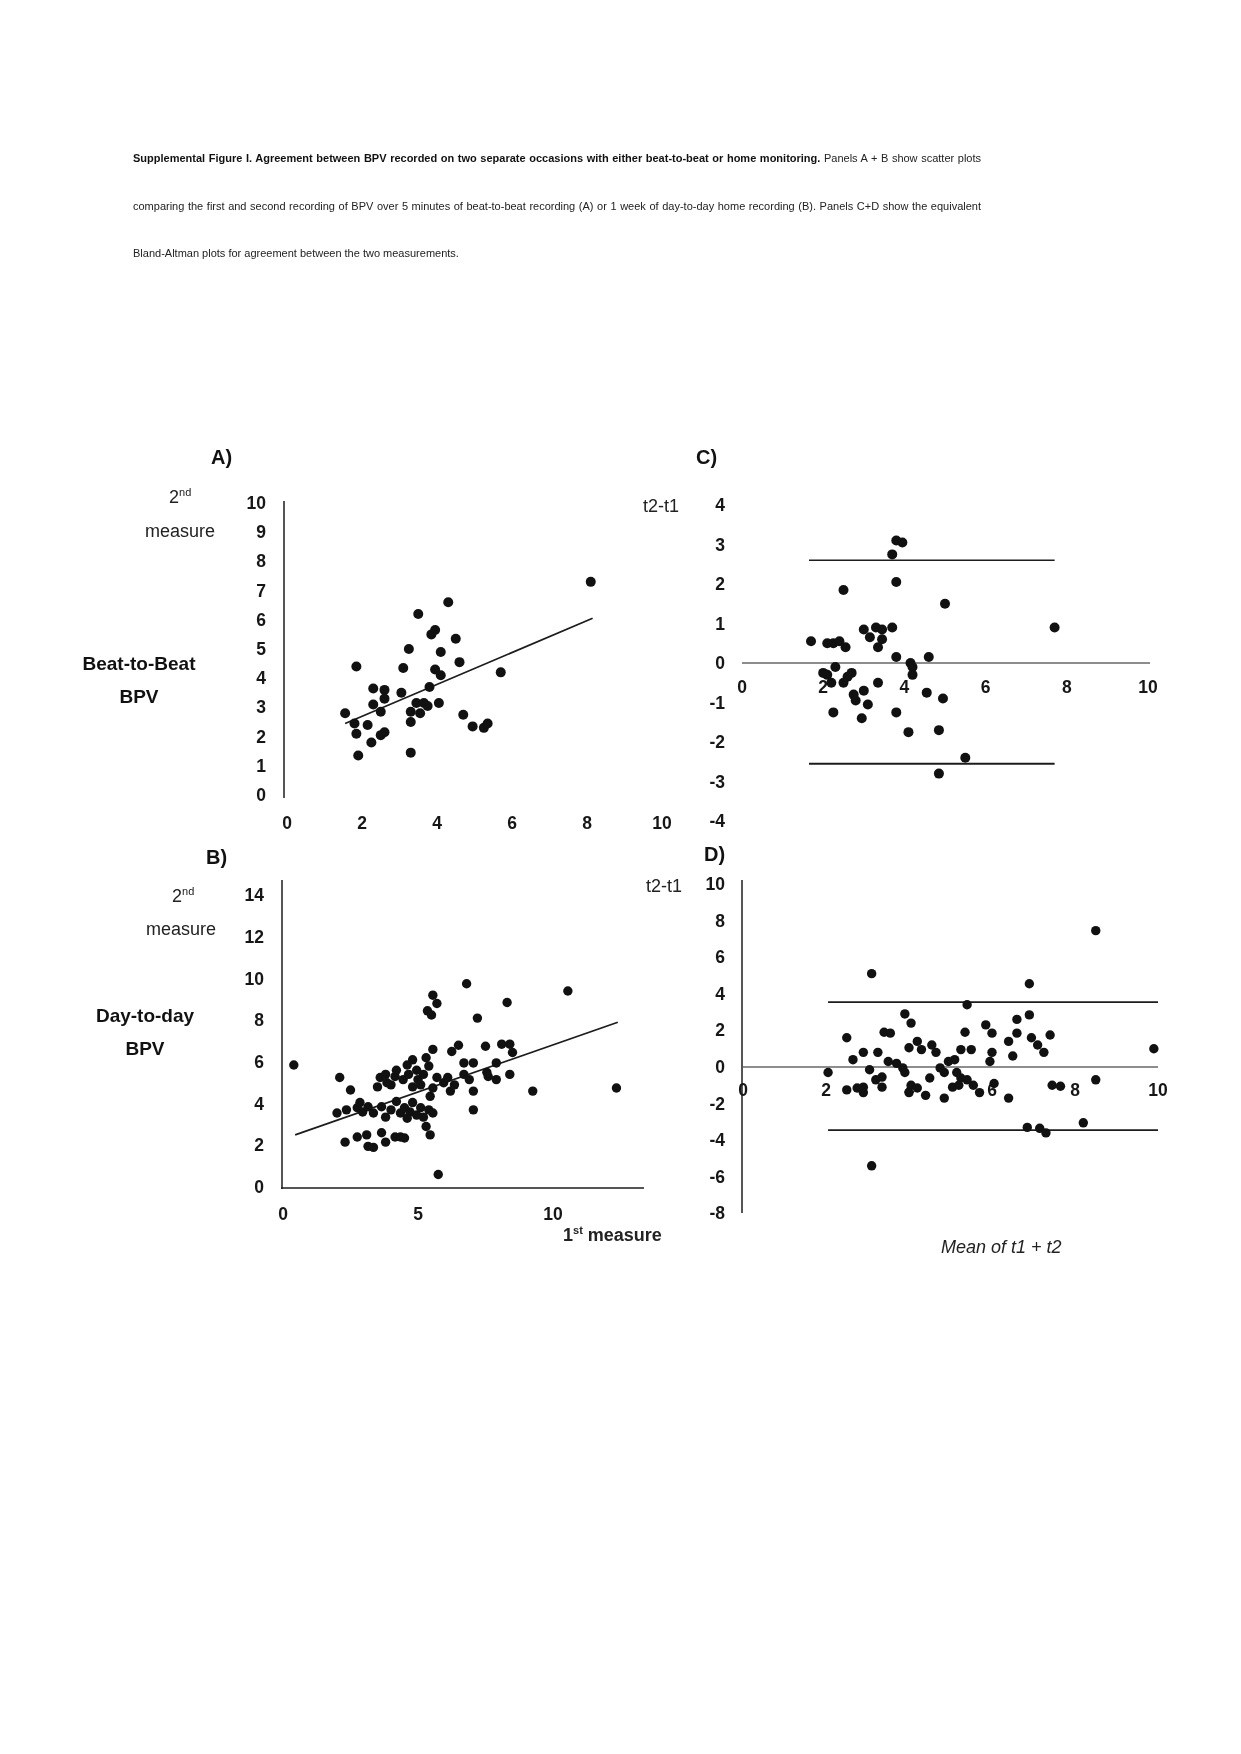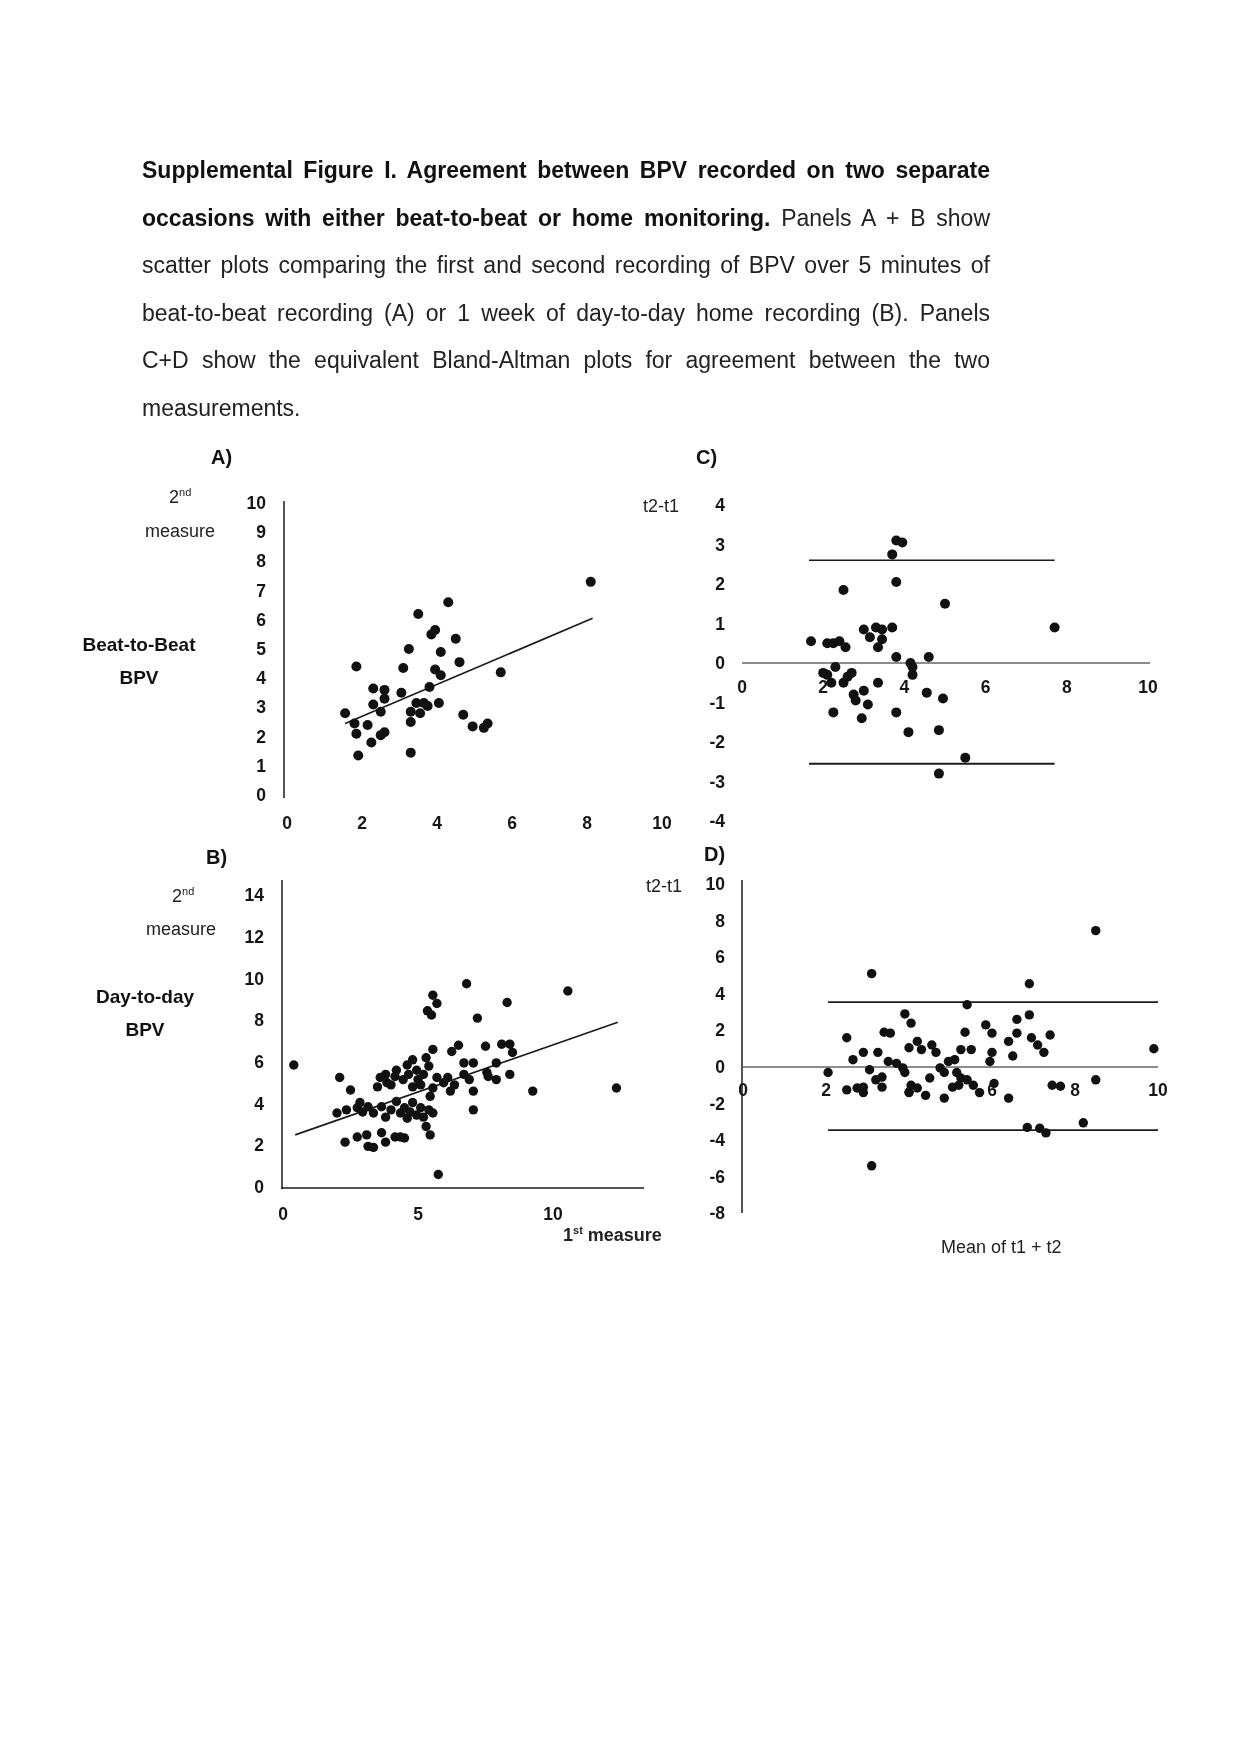--- a/index.html
+++ b/index.html
@@ -6,34 +6,34 @@
   .page{
     position:relative;
     width:1241px;height:1754px;
     margin:0 auto;
     background:#ffffff;
     font-family:"Liberation Sans", sans-serif;
     color:#1a1a1a;
     overflow:hidden;
   }
   .caption{
-    position:absolute;left:142px;top:124px;width:848px;
-    font-size:23px;line-height:47.5px;text-align:justify;color:#222;
+    position:absolute;left:133px;top:124px;width:848px;
+    font-size:11px;line-height:47.5px;text-align:justify;color:#222;
   }
   .caption .cap-bold{font-weight:bold;color:#111;}
   .panel-title{
     position:absolute;font-weight:bold;font-size:20px;color:#111;
   }
   .axis-word{
     position:absolute;font-size:18px;color:#222;white-space:nowrap;text-align:right;
   }
   .axis-word sup{font-size:11px;}
   .row-label{
     position:absolute;width:170px;text-align:center;
-    font-weight:bold;font-size:19px;line-height:33px;color:#111;
+    font-weight:bold;font-size:19px;line-height:33px;color:#111;margin-top:19px;
   }
   svg.overlay{position:absolute;left:0;top:0;}
 </style>
 </head>
 <body>
 
 <div class="page">
 
   <p class="caption"><span class="cap-bold">Supplemental Figure I. Agreement between BPV recorded on two separate occasions with either beat-to-beat or home monitoring.</span><span> Panels A + B show scatter plots comparing the first and second recording of BPV over 5 minutes of beat-to-beat recording (A) or 1 week of day-to-day home recording (B). Panels C+D show the equivalent Bland-Altman plots for agreement between the two measurements.</span></p>
 
@@ -54,21 +54,21 @@
   <div class="row-label" style="left:54px;top:628px;">
     <div>Beat-to-Beat</div>
     <div>BPV</div>
   </div>
   <div class="row-label" style="left:60px;top:980px;">
     <div>Day-to-day</div>
     <div>BPV</div>
   </div>
 
   <div class="axis-word" style="left:563px;top:1224px;font-weight:bold;"><span>1</span><sup>st</sup><span> measure</span></div>
-  <div class="axis-word" style="left:941px;top:1237px;">Mean of t1 + t2</div>
+  <div class="axis-word" style="left:941px;top:1237px;font-style:italic;">Mean of t1 + t2</div>
 
   <svg class="overlay" id="plot-svg" width="1241" height="1754" viewBox="0 0 1241 1754">
       <line x1="284" y1="501" x2="284" y2="798" stroke="#1c1c1c" stroke-width="1.5"></line>
       <line x1="345.125" y1="723.46" x2="592.625" y2="618.34" stroke="#1c1c1c" stroke-width="1.7"></line>
       <text x="266" y="509" text-anchor="end" fill="#161616" font-family="&quot;Liberation Sans&quot;, sans-serif" font-size="17.5" font-weight="bold">10</text>
       <text x="266" y="538.2" text-anchor="end" fill="#161616" font-family="&quot;Liberation Sans&quot;, sans-serif" font-size="17.5" font-weight="bold">9</text>
       <text x="266" y="567.4" text-anchor="end" fill="#161616" font-family="&quot;Liberation Sans&quot;, sans-serif" font-size="17.5" font-weight="bold">8</text>
       <text x="266" y="596.6" text-anchor="end" fill="#161616" font-family="&quot;Liberation Sans&quot;, sans-serif" font-size="17.5" font-weight="bold">7</text>
       <text x="266" y="625.8" text-anchor="end" fill="#161616" font-family="&quot;Liberation Sans&quot;, sans-serif" font-size="17.5" font-weight="bold">6</text>
       <text x="266" y="655" text-anchor="end" fill="#161616" font-family="&quot;Liberation Sans&quot;, sans-serif" font-size="17.5" font-weight="bold">5</text>

